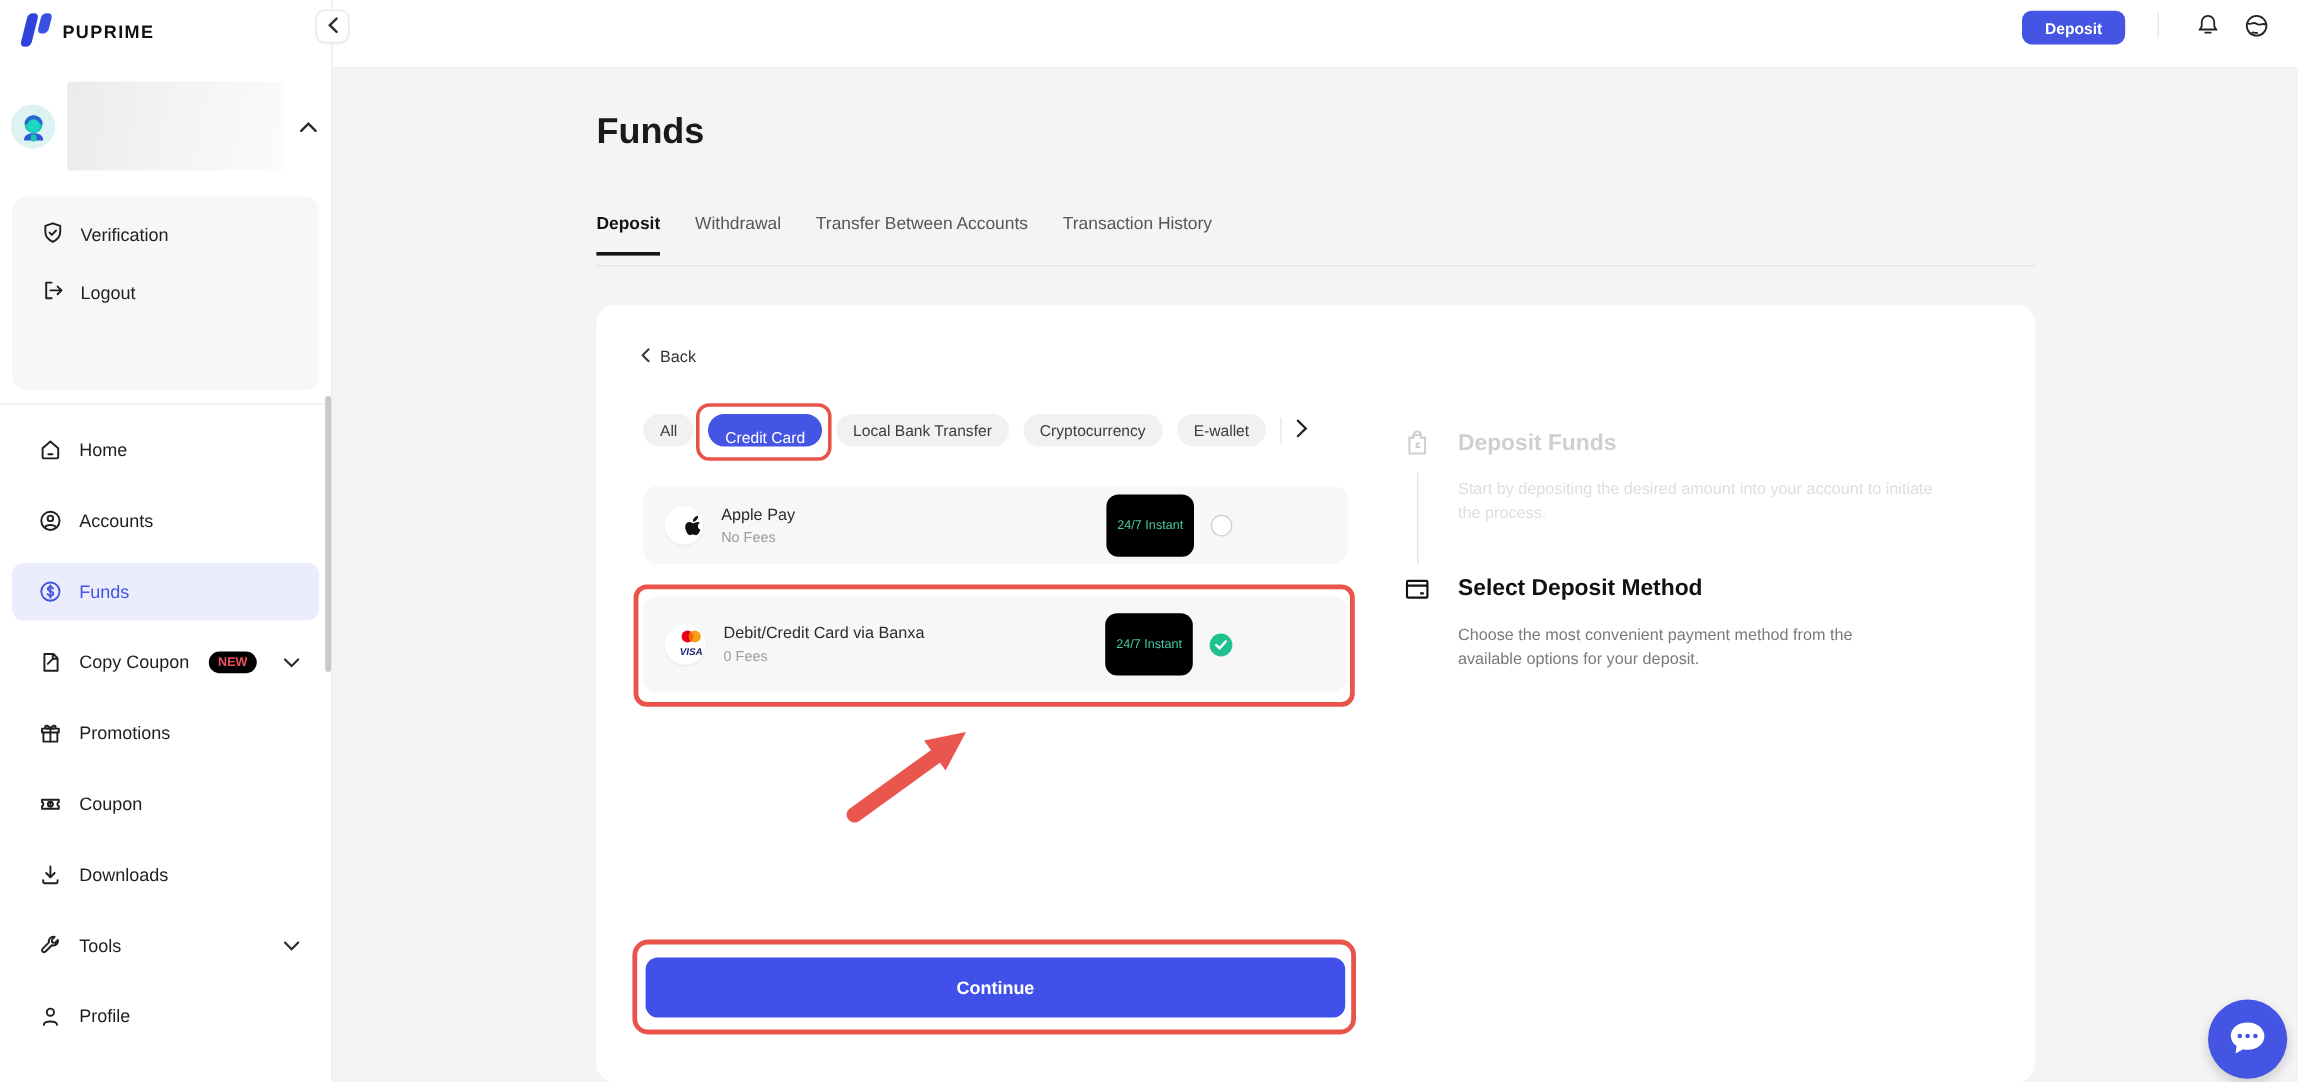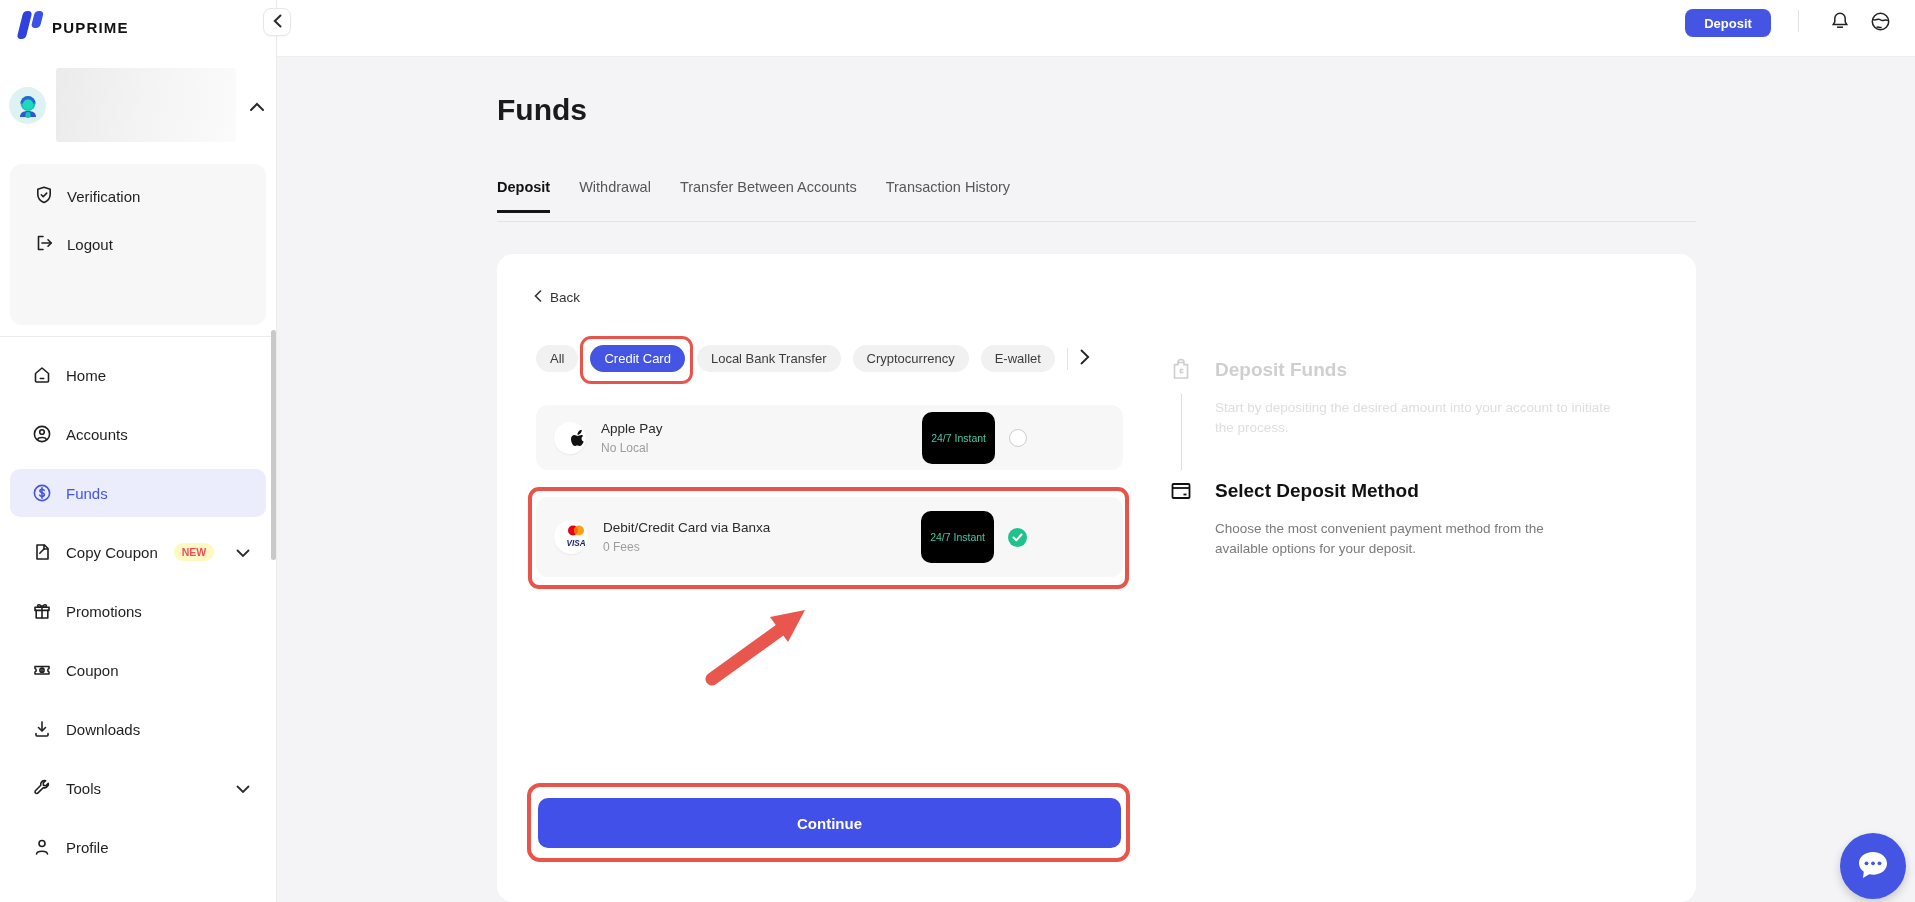--- a/index.html
+++ b/index.html
@@ -30,40 +30,40 @@
     background:linear-gradient(100deg,#ebebeb 0%,#f3f3f3 45%,#fbfbfb 100%);}
   .user-chevron{position:absolute; left:249px; top:38px;}
   .side-group{position:absolute; left:10px; top:164px; width:256px; height:161px; background:#f7f7f8; border-radius:12px; padding:8px 0;}
   .side-item{display:flex; align-items:center; gap:13px; height:48px; padding:0 24px; font-size:15px; color:#1f1f1f; cursor:pointer;}
   .side-divider{position:absolute; left:0; top:336px; width:277px; height:1px; background:#ececec;}
   .nav{position:absolute; left:10px; top:351px; width:256px;}
   .nav-item{position:relative; display:flex; align-items:center; gap:14px; height:48px; padding:0 22px;
     font-size:15px; color:#1f1f1f; border-radius:10px; margin-bottom:11px; cursor:pointer;}
   .nav-item.active{background:#ebedfc; color:#4355e2; font-weight:500;}
   .nav-item .glyph{display:flex; width:20px; justify-content:center;}
-  .new-badge{background:#fef9c3; color:#ef4e5a; font-size:10.5px; font-weight:700; padding:3px 8px; border-radius:9px; margin-left:2px;}
+  .new-badge{background:#000000; color:#ef4e5a; font-size:10.5px; font-weight:700; padding:3px 8px; border-radius:9px; margin-left:2px;}
   .nav-chev{position:absolute; right:16px;}
   .side-scroll-thumb{position:absolute; left:271px; top:330px; width:5px; height:230px; background:#c9c9c9; border-radius:3px; z-index:4; cursor:grab;}
 
   
   .main{position:absolute; left:277px; top:57px; right:0; bottom:0; background:#f4f4f6;}
   .page-title{position:absolute; left:220px; top:36px; font-size:30px; font-weight:700; color:#1a1a1a;}
   .tabs{position:absolute; left:220px; top:122px; display:flex; gap:29px;}
   .tab{font-size:14.5px; color:#565656; padding-bottom:18px; cursor:pointer; position:relative;}
   .tab.active{color:#111; font-weight:700;}
   .tab.active::after{content:""; position:absolute; left:0; right:0; bottom:0; height:3px; background:#151515;}
   .tabs-border{position:absolute; left:220px; top:164px; width:1199px; height:1px; background:#e4e4e4;}
 
   .card{position:absolute; left:220px; top:197px; width:1199px; height:648px; background:#fff; border-radius:16px;}
   .back-link{position:absolute; left:37px; top:36px; display:flex; align-items:center; gap:8px; font-size:13.5px; color:#333; cursor:pointer; background:none; border:none; font-family:inherit;}
 
   .chips{position:absolute; left:39px; top:91px; display:flex; align-items:center; gap:12px;}
   .chip{height:27px; display:flex; align-items:center; padding:0 14px; background:#f1f1f2; border-radius:14px;
     font-size:13px; color:#3c3c3c; cursor:pointer; white-space:nowrap; border:none; font-family:inherit;}
-  .chip.active{background:#4355e2; color:#fff; position:relative;}
+  .chip.active{background:#4355e2; color:#fff; position:relative;align-items:flex-end;}
   .chip-more{display:flex; align-items:center; gap:10px;}
   .chip-more .vline{width:1px; height:22px; background:#e3e3e3;}
   .chips-scroll{background:none; border:none; cursor:pointer; padding:2px;}
 
   .method{position:absolute; left:39px; width:587px; background:#f7f7f8; border-radius:12px; cursor:pointer;}
   .method-inner{display:flex; align-items:center; height:100%; padding:0 18px;}
   .method-logo{width:32px; height:32px; border-radius:50%; background:#fff; display:flex; flex-direction:column;
     align-items:flex-end; justify-content:center; box-shadow:0 1px 2px rgba(0,0,0,.06); flex:none;}
   .method-texts{margin-left:15px;}
   .method-name{font-size:13.5px; color:#2b2b2b;}
@@ -331,21 +331,21 @@
       <div class="method" style="top:151px; height:65px;">
         <div class="method-inner">
           <div class="method-logo">
             <svg width="18" height="20" viewBox="0 0 18 20" fill="#111">
               <path d="M12.6 5.2c.8-.9 1.3-2.2 1.1-3.4-1.1.1-2.4.8-3.1 1.7-.7.8-1.3 2.1-1.1 3.3 1.2.1 2.4-.7 3.1-1.6z"></path>
               <path d="M13.7 7c-1.7-.1-3.1 1-3.9 1-.8 0-2-.9-3.4-.9C4.7 7.1 3 8.5 3 11.2c0 2.8 2.1 6.8 3.8 6.8.8 0 1.5-.6 2.6-.6 1 0 1.6.6 2.6.6 1.7 0 3.6-3.6 3.6-4.5-2.4-1-2.8-4.5-.4-5.6-.5-.6-1.3-.9-1.5-.9z"></path>
             </svg>
           </div>
           <div class="method-texts">
             <div class="method-name">Apple Pay</div>
-            <div class="method-fees">No Local</div>
+            <div class="method-fees">No Fees</div>
           </div>
           <div class="method-right">
             <span class="badge-instant">24/7 Instant</span>
             <span class="radio"></span>
           </div>
         </div>
       </div>
 
       <div class="method" style="top:243px; height:80px;">
         <span class="annot" style="left:-8px; right:-6px; top:-10px; bottom:-12px; border-width:4px;"></span>

